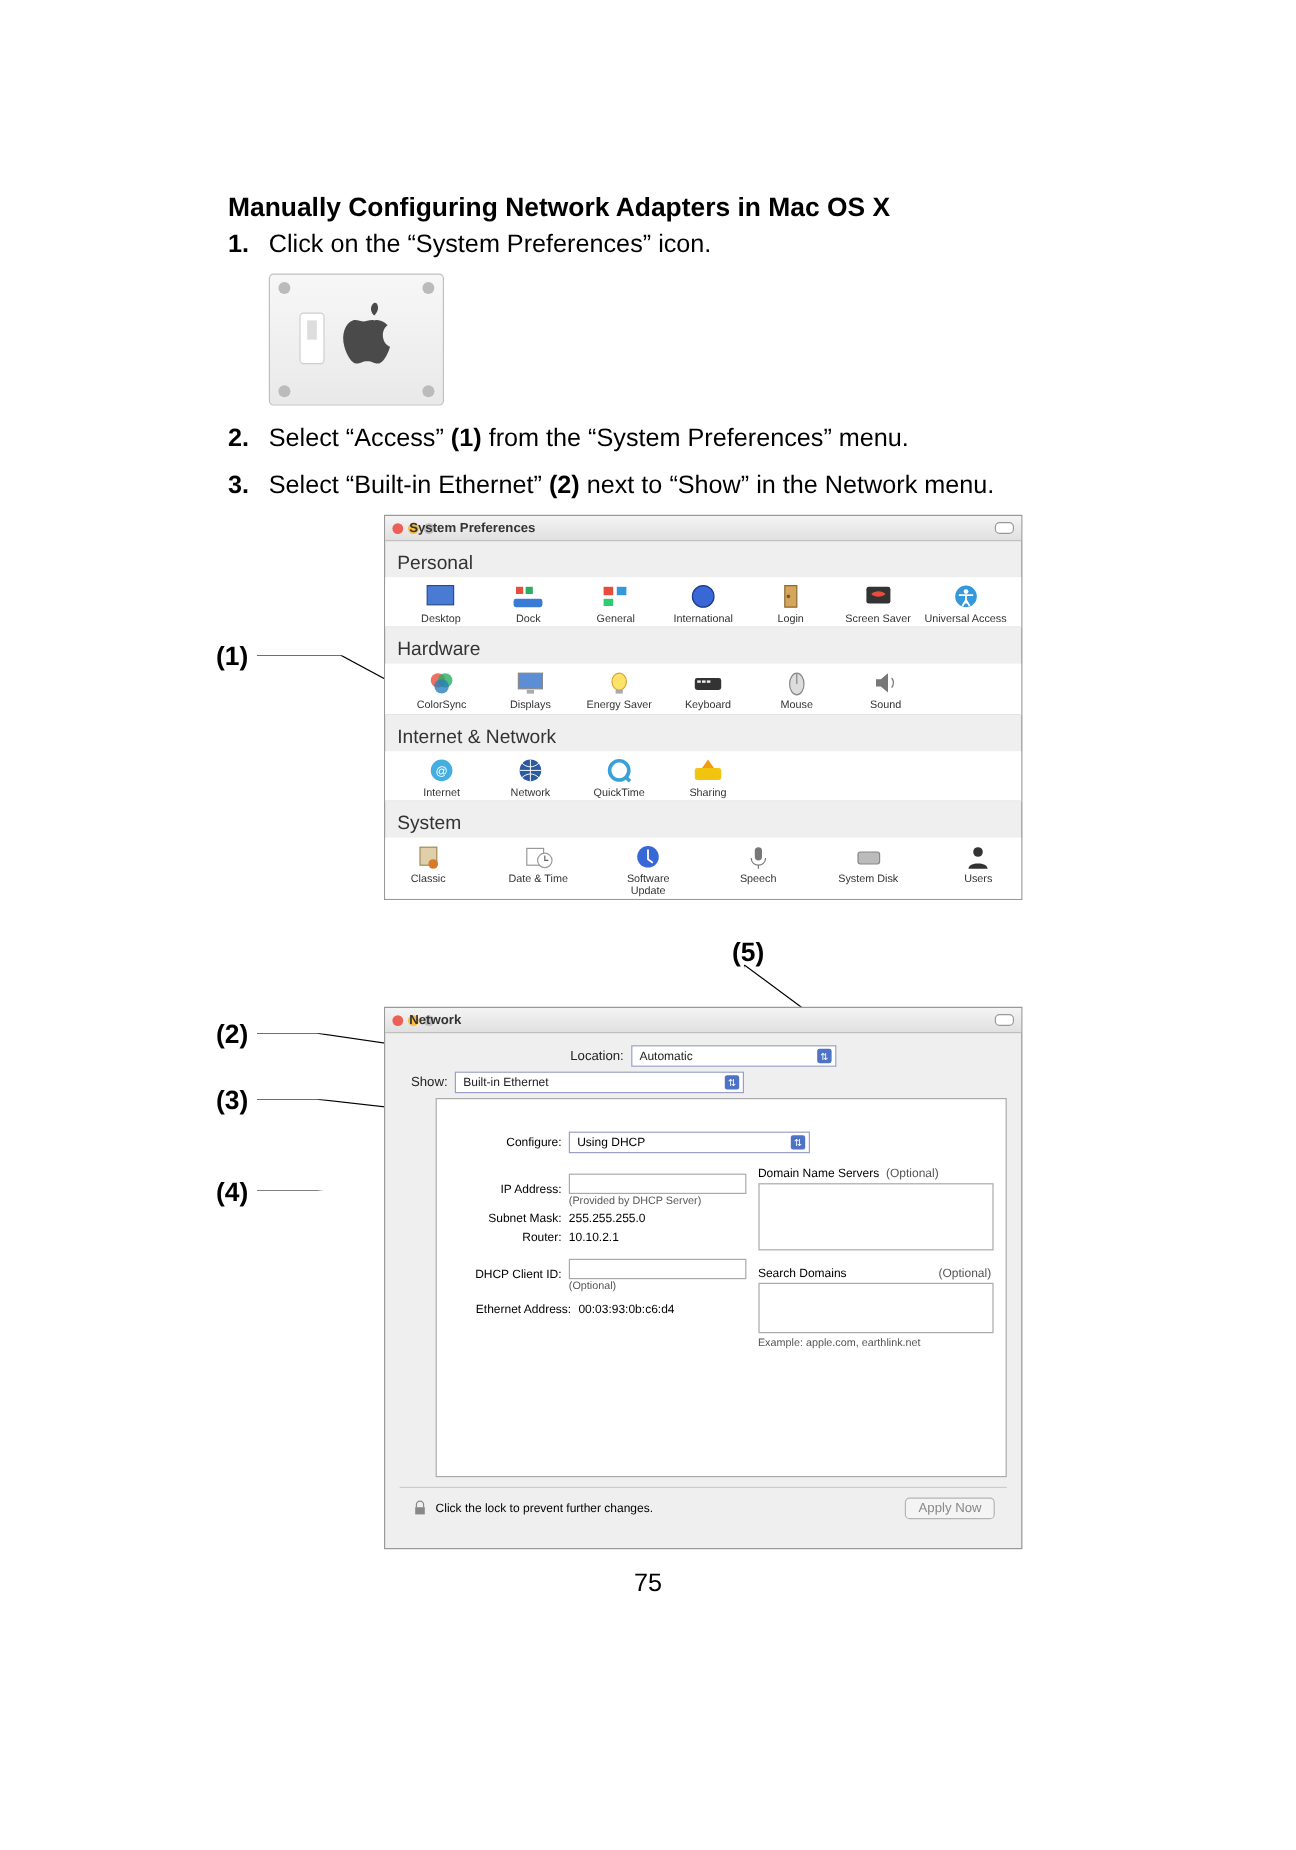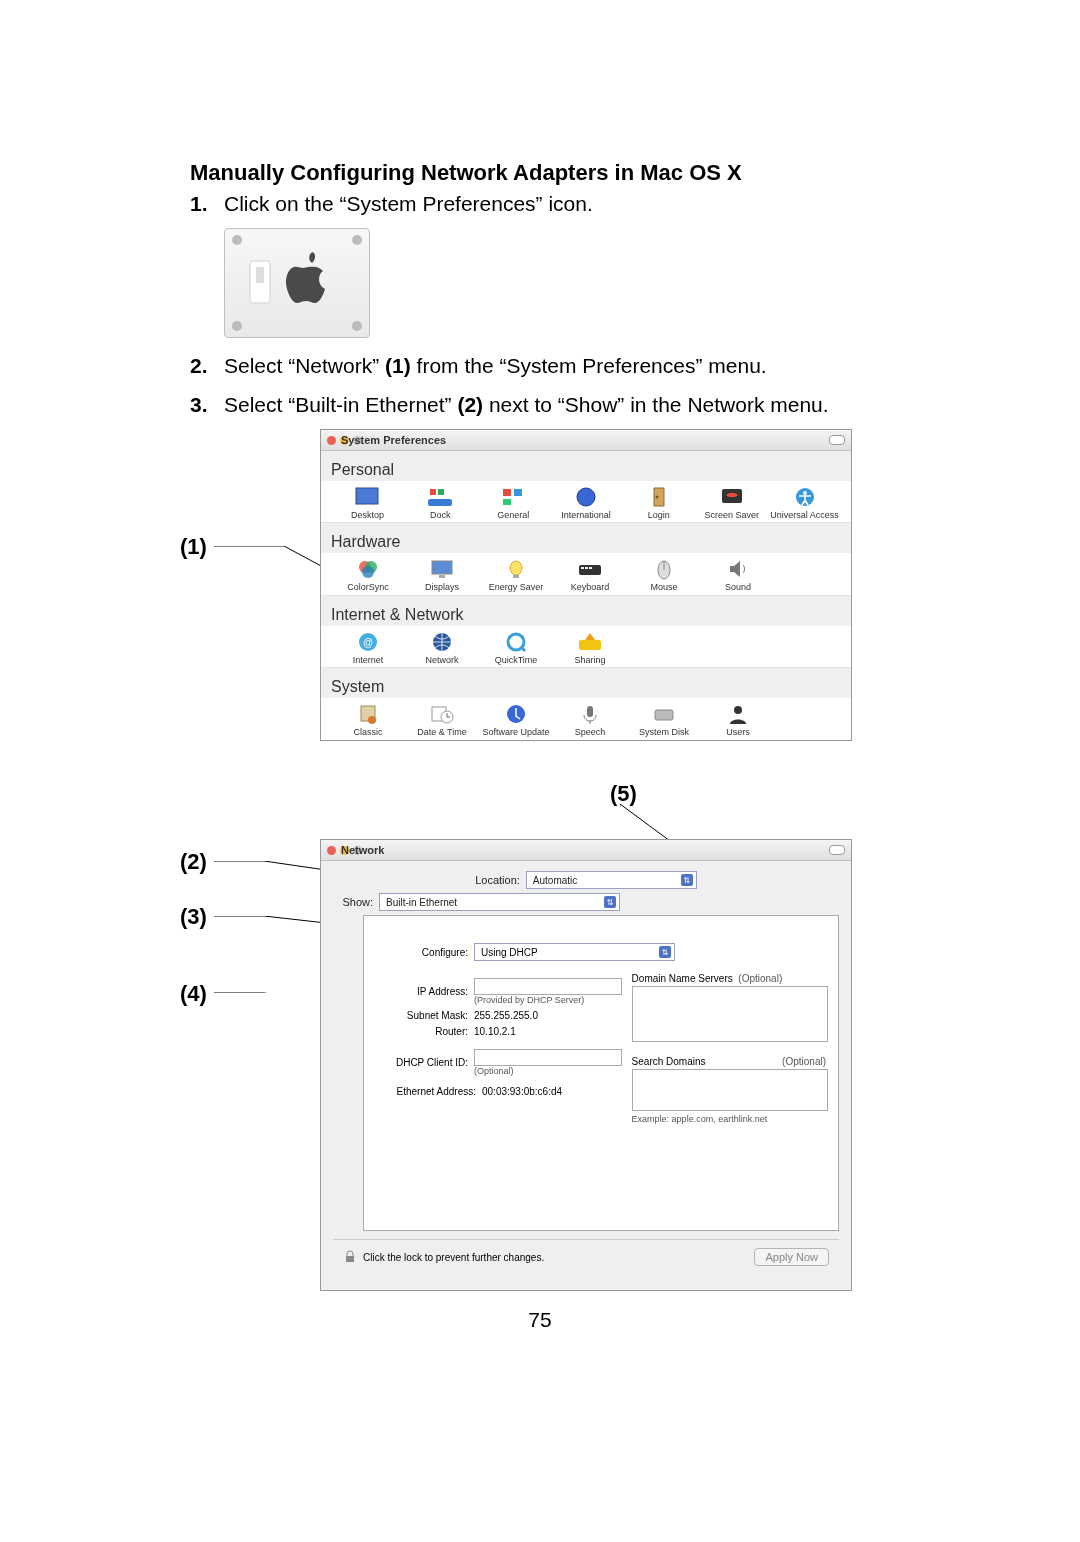--- a/index.html
+++ b/index.html
@@ -264,21 +264,21 @@
       <rect x="14" y="28" width="8" height="16" fill="#ddd"></rect>
       <path d="M70 28c-3-1-7 1-9 1s-6-2-9-1c-6 2-10 11-7 22 2 7 6 14 10 14 3 0 5-2 9-2s6 2 9 2c4 0 8-7 10-14-7-3-8-14-2-18-3-3-7-5-11-4z" fill="#4a4a4a"></path>
       <path d="M72 14c2 3 1 7-2 10-3-2-4-7-1-10 1-1 2-1 3 0z" fill="#4a4a4a"></path>
     </svg>
   </div>
 
   <ol class="steps">
     <li>
       <span class="num">2.</span>
       <span class="txt">
-        <span>Select “Network” </span><span class="b">(1)</span><span> from the “System Preferences” menu.</span>
+        <span>Select “Access” </span><span class="b">(1)</span><span> from the “System Preferences” menu.</span>
       </span>
     </li>
     <li>
       <span class="num">3.</span>
       <span class="txt">
         <span>Select “Built-in Ethernet” </span><span class="b">(2)</span><span> next to “Show” in the Network menu.</span>
       </span>
     </li>
   </ol>
 
@@ -429,21 +429,21 @@
             </div><span>QuickTime</span></div>
         <div class="sp-item"><div class="ic">
               <svg viewBox="0 0 28 24">
                 <rect x="3" y="10" width="22" height="10" rx="2" fill="#f1c40f"></rect>
                 <path d="M14 3l5 7H9z" fill="#f39c12"></path>
               </svg>
             </div><span>Sharing</span></div>
       </div>
 
       <div class="sp-group-label">System</div>
-      <div class="sp-row" style="border-bottom:none;">
+      <div class="sp-row" style="border-bottom:none;gap:40px;">
         <div class="sp-item"><div class="ic">
               <svg viewBox="0 0 28 24">
                 <rect x="7" y="4" width="14" height="15" fill="#e0cfa8" stroke="#a08a5a"></rect>
                 <circle cx="18" cy="18" r="4" fill="#d67b29"></circle>
               </svg>
             </div><span>Classic</span></div>
         <div class="sp-item"><div class="ic">
               <svg viewBox="0 0 28 24">
                 <rect x="4" y="5" width="14" height="14" fill="#fff" stroke="#999"></rect>
                 <circle cx="19" cy="15" r="6" fill="#fff" stroke="#999"></circle>

